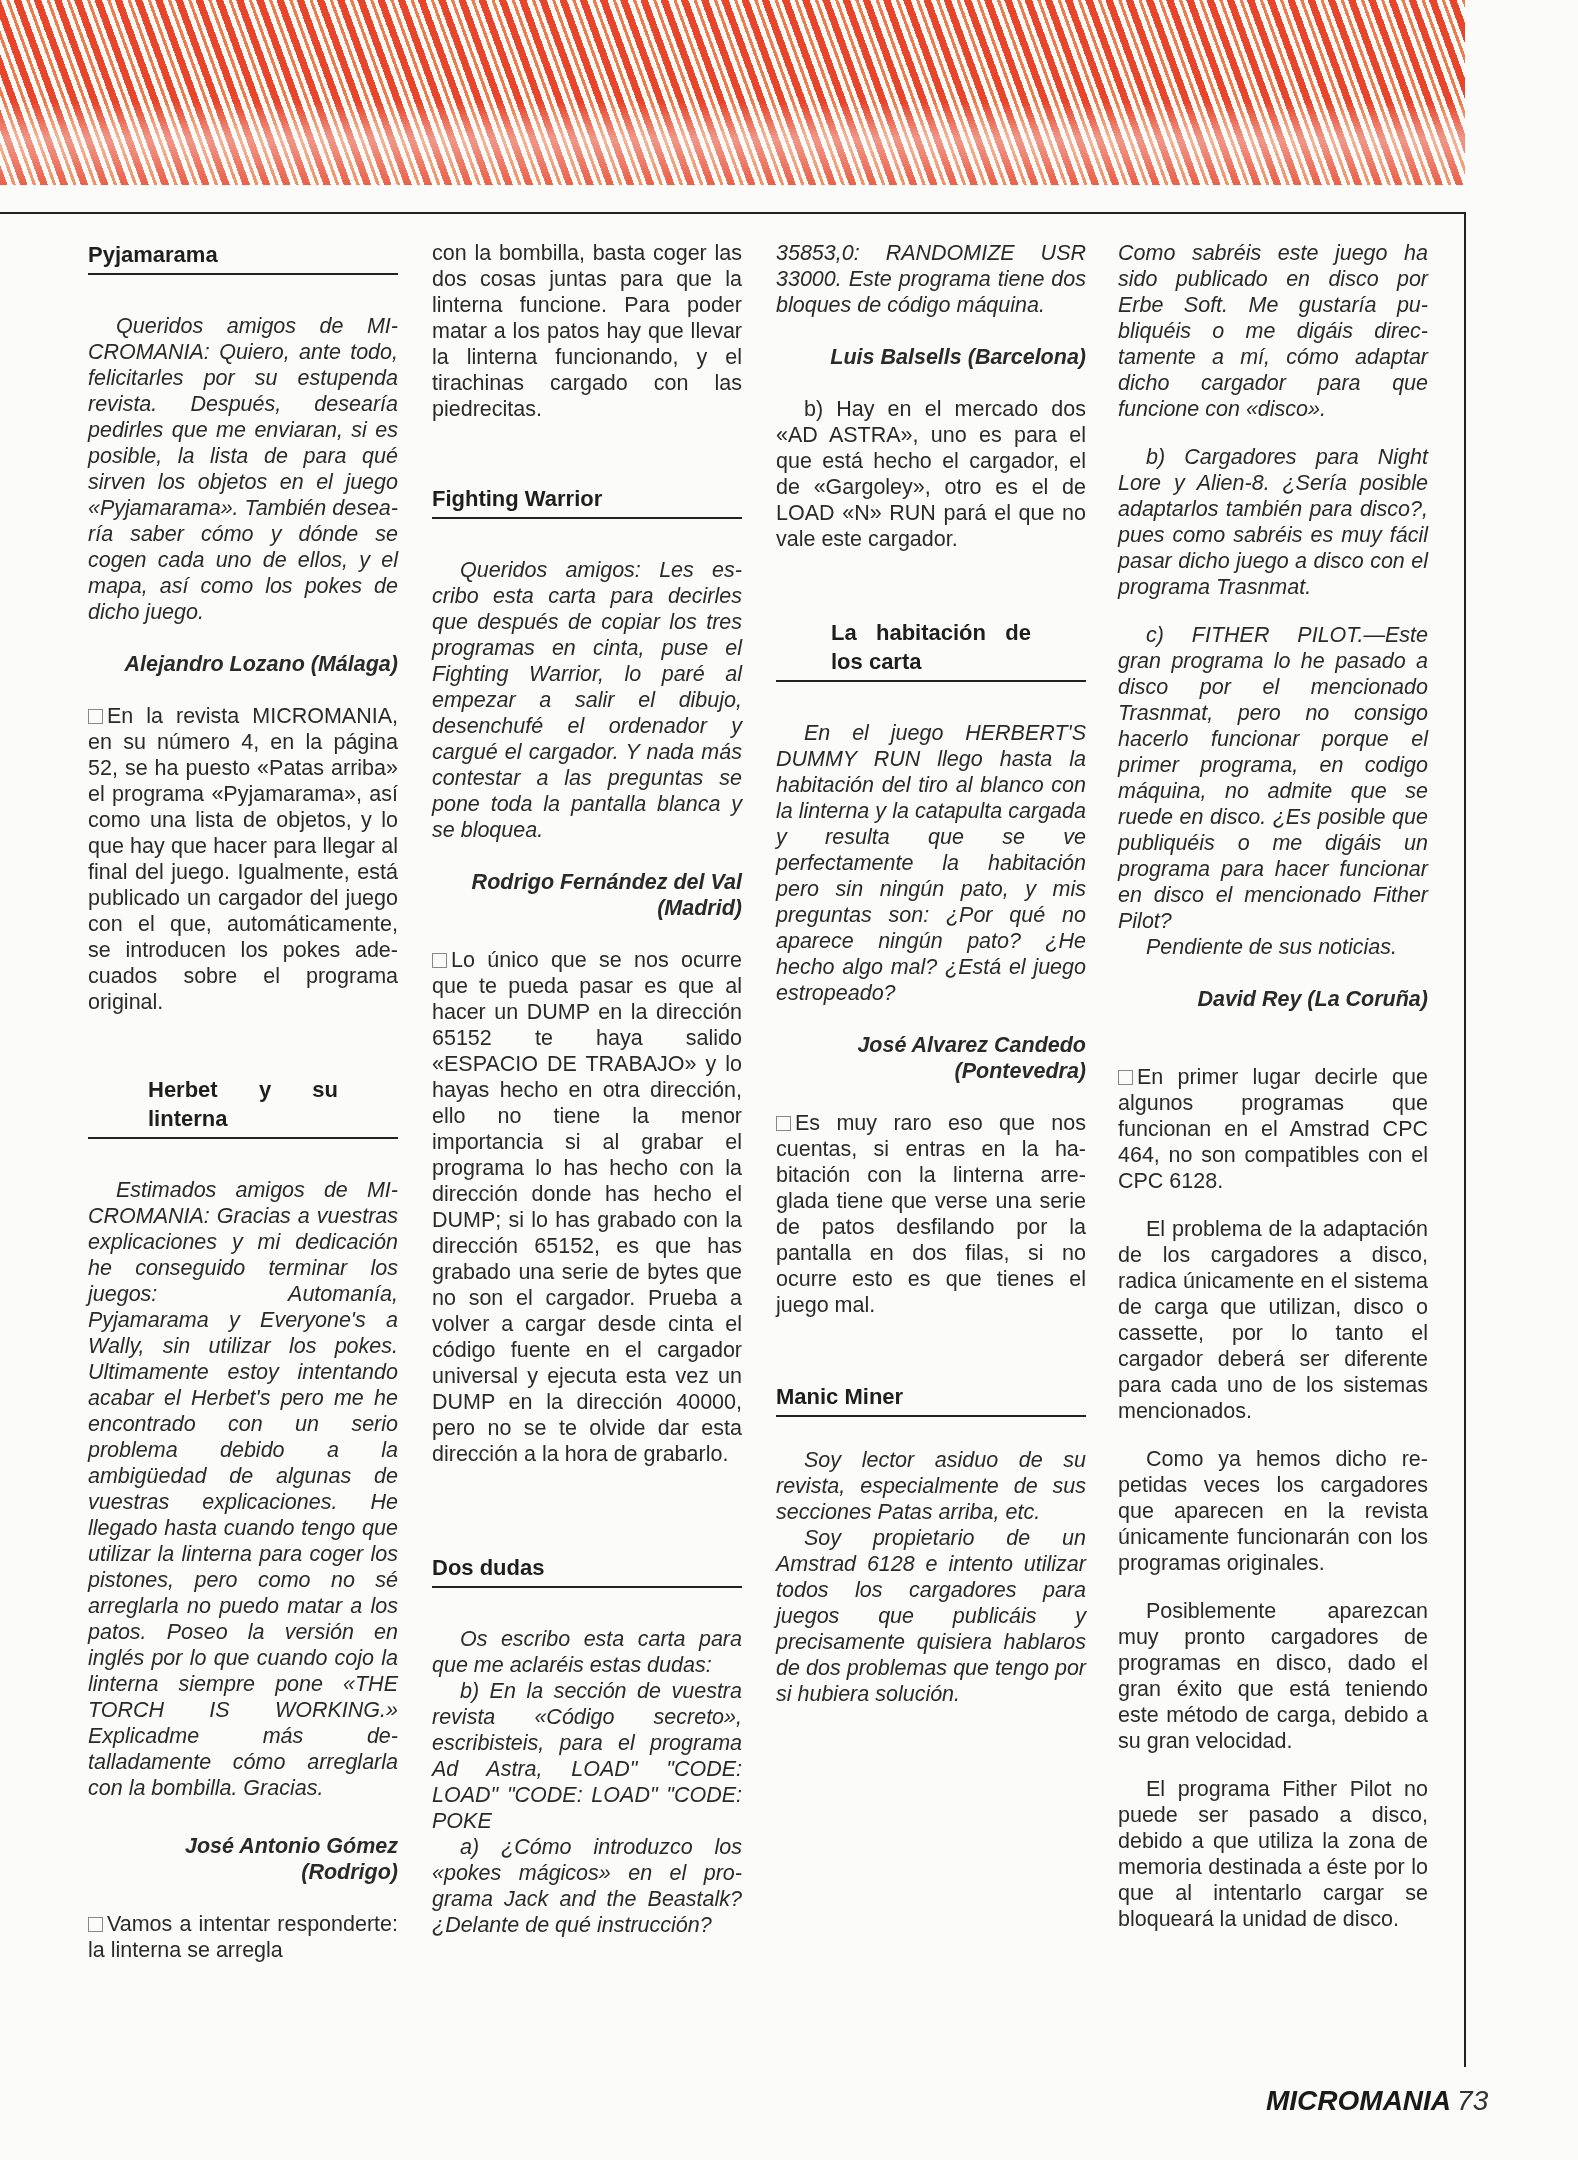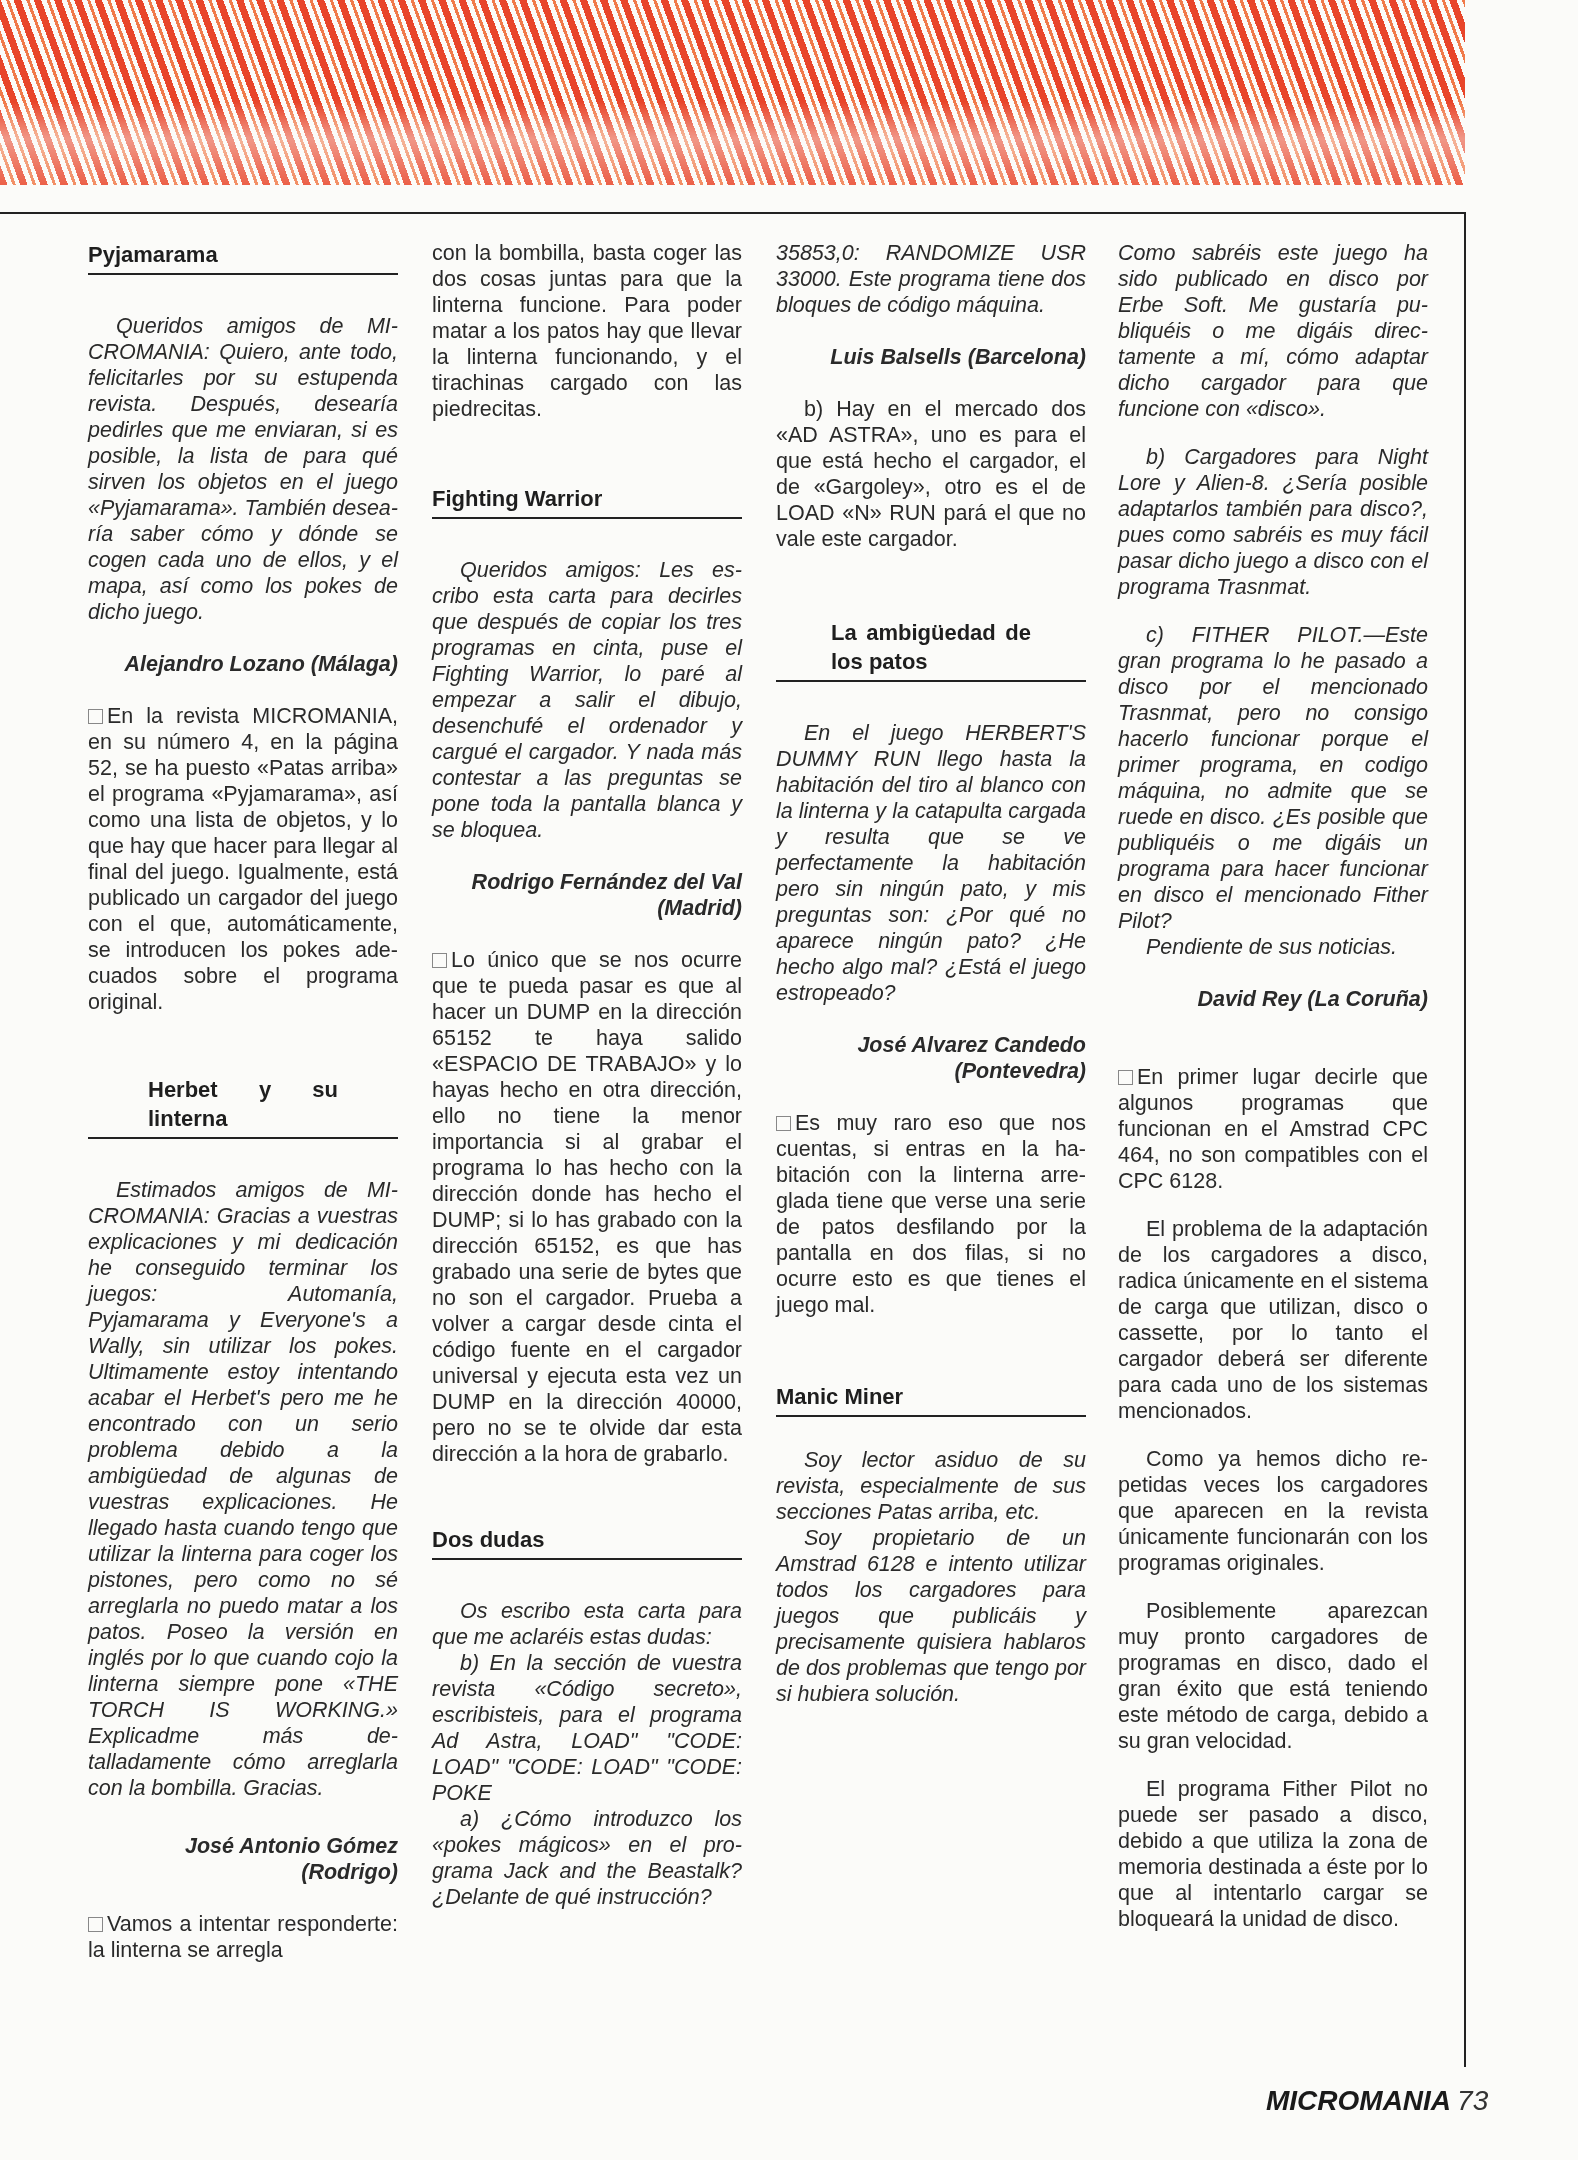--- a/index.html
+++ b/index.html
@@ -70,32 +70,32 @@
   <p>con la bombilla, basta co­ger las dos cosas juntas pa­ra que la linterna funcione. Para poder matar a los pa­tos hay que llevar la linter­na funcionando, y el tirachi­nas cargado con las piedre­citas.</p>
 
   <div class="head gap" style="margin-top:62px;">Fighting Warrior</div>
   <p class="it ind">Queridos amigos: Les es­cribo esta carta para decir­les que después de copiar los tres programas en cinta, puse el Fighting Warrior, lo paré al empezar a salir el di­bujo, desenchufé el ordena­dor y cargué el cargador. Y nada más contestar a las preguntas se pone toda la pantalla blanca y se blo­quea.</p>
   <div class="sig">
     <div>Rodrigo Fernández del Val</div>
     <div>(Madrid)</div>
   </div>
   <p><span class="box"></span><span>Lo único que se nos ocu­rre que te pueda pasar es que al hacer un DUMP en la dirección 65152 te haya sa­lido «ESPACIO DE TRABA­JO» y lo hayas hecho en otra dirección, ello no tiene la menor importancia si al grabar el programa lo has hecho con la dirección don­de has hecho el DUMP; si lo has grabado con la direc­ción 65152, es que has gra­bado una serie de bytes que no son el cargador. Prueba a volver a cargar desde cin­ta el código fuente en el cargador universal y ejecu­ta esta vez un DUMP en la dirección 40000, pero no se te olvide dar esta dirección a la hora de grabarlo.</span></p>
 
-  <div class="head gap" style="margin-top:58px;">Dos dudas</div>
+  <div class="head gap" style="margin-top:86px;">Dos dudas</div>
   <p class="it ind">Os escribo esta carta pa­ra que me aclaréis estas du­das:</p>
   <p class="it ind">b) En la sección de vues­tra revista «Código secre­to», escribisteis, para el pro­grama Ad Astra, LOAD" "CODE: LOAD" "CODE: LOAD" "CODE: POKE</p>
   <p class="it ind">a) ¿Cómo introduzco los «pokes mágicos» en el pro­grama Jack and the Beas­talk? ¿Delante de qué ins­trucción?</p>
 </div>
 
 <div class="col c3">
   <p class="it">35853,0: RANDOMIZE USR 33000. Este programa tiene dos bloques de código má­quina.</p>
   <div class="sig">Luis Balsells (Barcelona)</div>
   <p class="ind">b) Hay en el mercado dos «AD ASTRA», uno es para el que está hecho el cargador, el de «Gargoley», otro es el de LOAD «N» RUN pará el que no vale este car­gador.</p>
 
-  <div class="head gap" style="padding-left:55px;padding-right:55px;margin-top:66px;">La ambigüedad de los patos</div>
+  <div class="head gap" style="padding-left:55px;padding-right:55px;margin-top:66px;">La habitación de los carta</div>
   <p class="it ind">En el juego HERBERT'S DUMMY RUN llego hasta la habitación del tiro al blan­co con la linterna y la cata­pulta cargada y resulta que se ve perfectamente la ha­bitación pero sin ningún pa­to, y mis preguntas son: ¿Por qué no aparece ningún pato? ¿He hecho algo mal? ¿Está el juego estropeado?</p>
   <div class="sig">
     <div>José Alvarez Candedo</div>
     <div>(Pontevedra)</div>
   </div>
   <p><span class="box"></span><span>Es muy raro eso que nos cuentas, si entras en la ha­bitación con la linterna arre­glada tiene que verse una serie de patos desfilando por la pantalla en dos filas, si no ocurre esto es que tie­nes el juego mal.</span></p>
 
   <div class="head gap" style="margin-top:64px;margin-bottom:30px;">Manic Miner</div>
   <p class="it ind">Soy lector asiduo de su revista, especialmente de sus secciones Patas arriba, etc.</p>
   <p class="it ind">Soy propietario de un Amstrad 6128 e intento uti­lizar todos los cargadores para juegos que publicáis y precisamente quisiera ha­blaros de dos problemas que tengo por si hubiera so­lución.</p>

